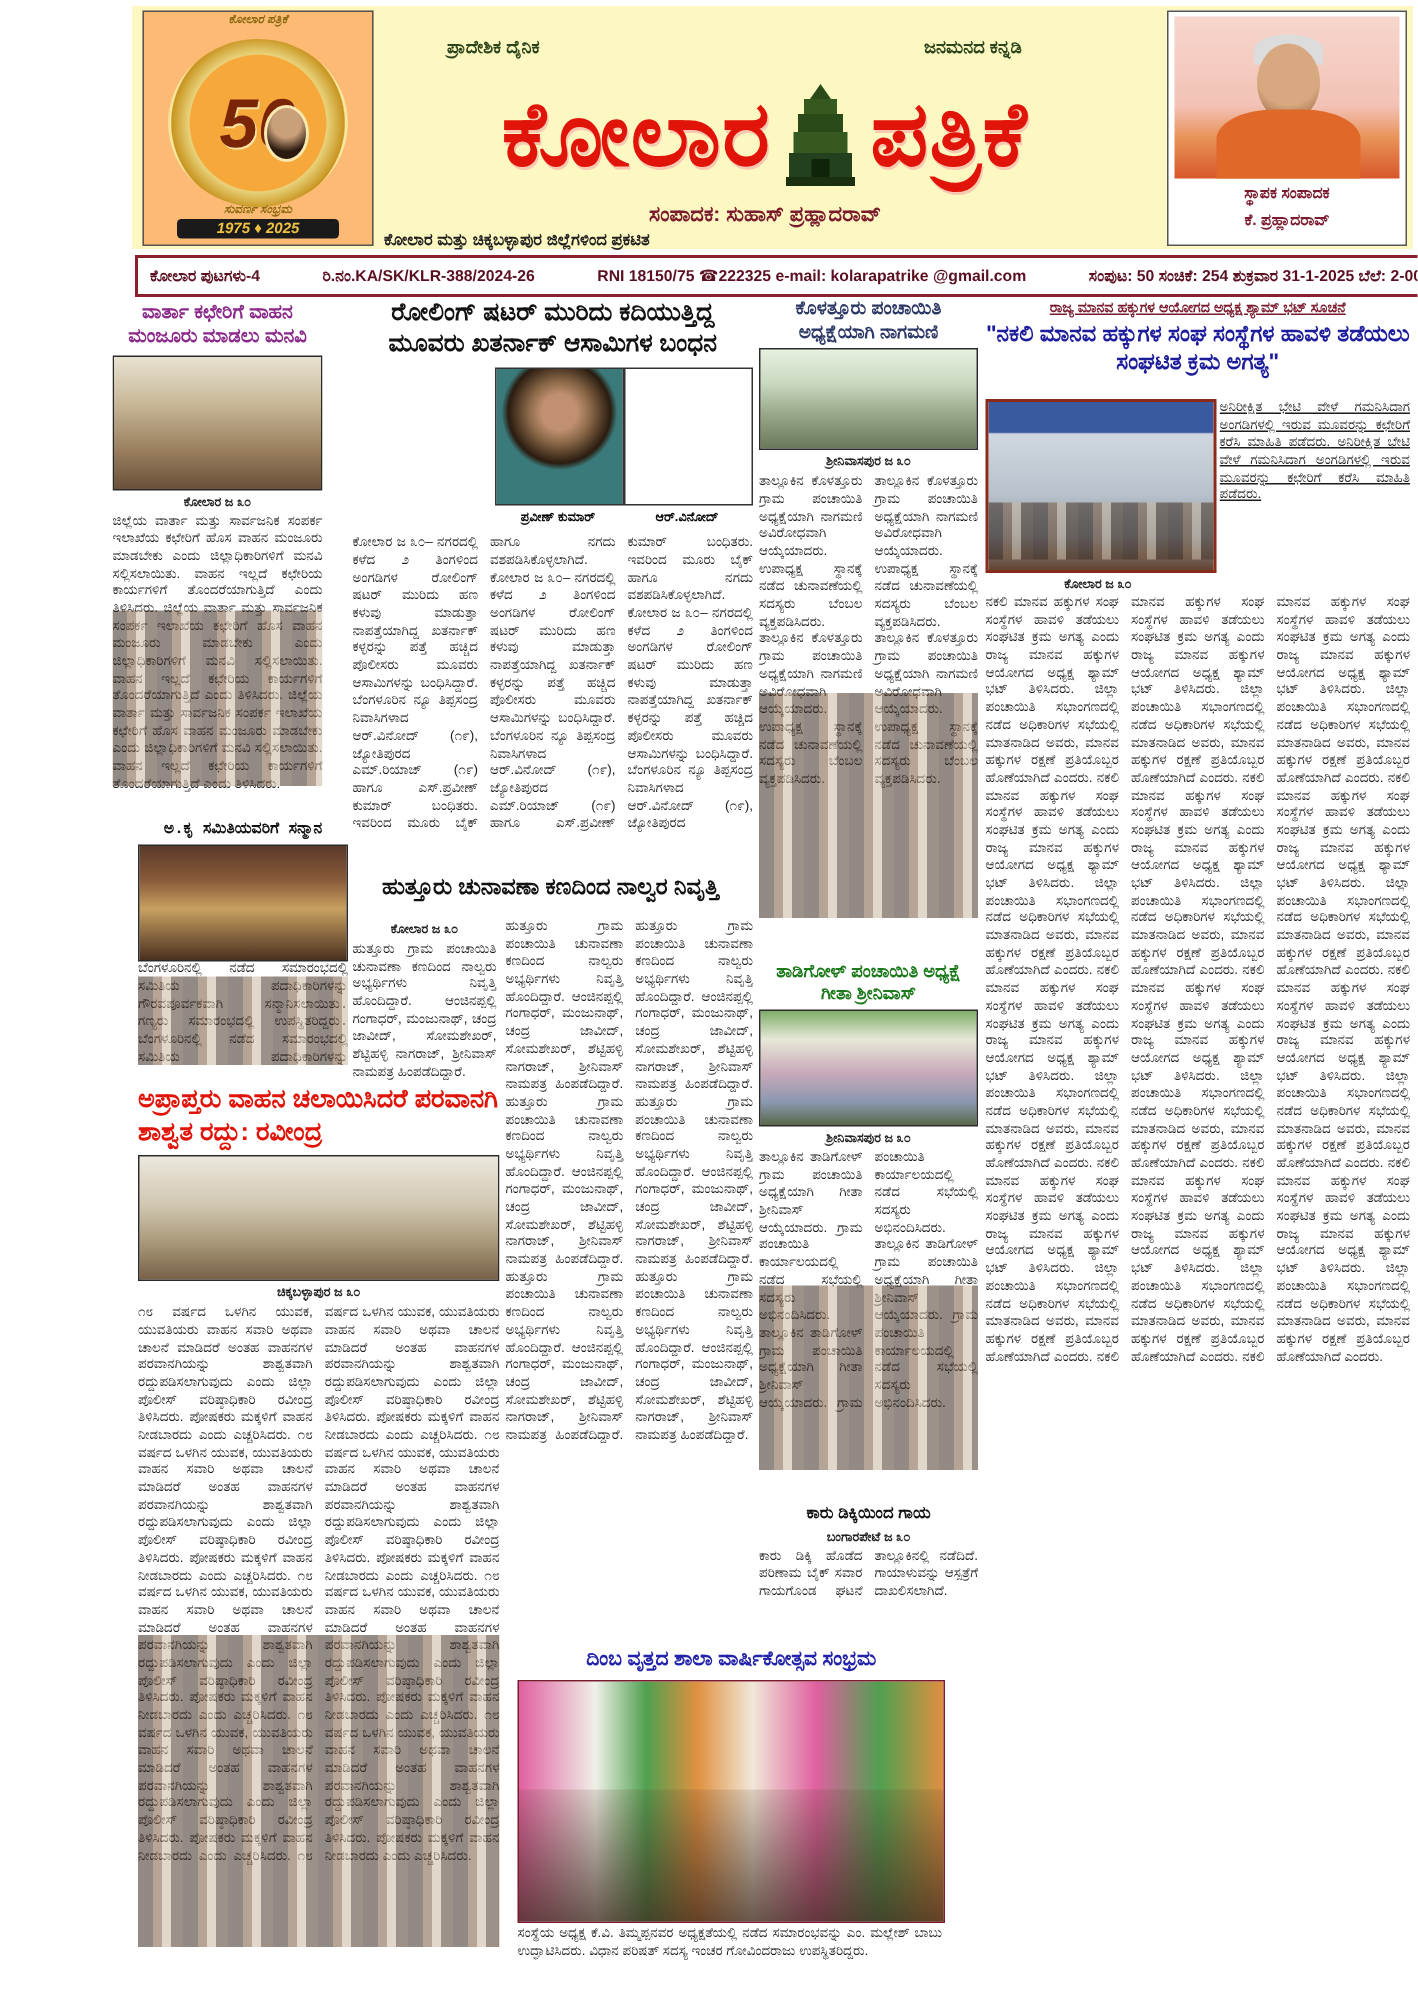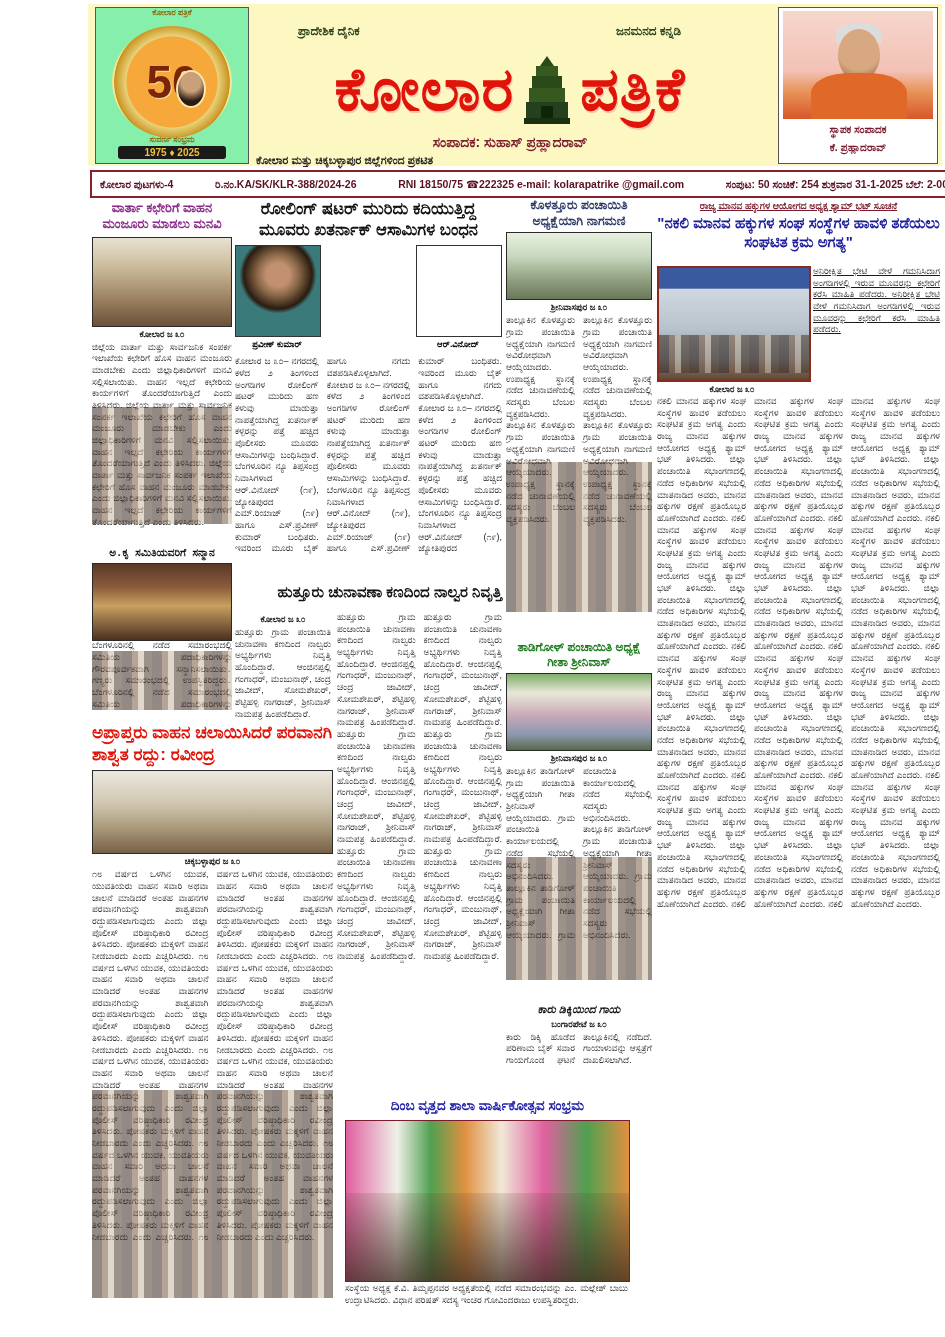--- a/index.html
+++ b/index.html
@@ -3,21 +3,21 @@
 <meta charset="utf-8">
 <style>
   html,body{margin:0;padding:0;}
   body{width:945px;height:1337px;background:#ffffff;font-family:"Liberation Sans","DejaVu Sans",sans-serif;overflow:hidden;}
   #paper{position:relative;width:945px;height:1337px;background:#fff;}
   .abs{position:absolute;}
   .hidebox{overflow:hidden;}
 
   
   #masthead{left:88px;top:4px;width:854px;height:162px;background:#fdf8c2;}
-  #logo-box{left:7px;top:3px;width:152px;height:155px;background:#86efac;border:1px solid #555;}
+  #logo-box{left:7px;top:3px;width:152px;height:155px;background:#fdba74;border:1px solid #555;font-style:italic;}
   .arc-text{width:100%;text-align:center;font-size:8px;font-weight:bold;color:#8a6a10;}
   #logo-badge{position:absolute;left:16px;top:18px;width:120px;height:112px;border-radius:50%;
     background:radial-gradient(circle,#f6a83a 55%,#e8d27a 56%,#c89420 70%,#f8e8a0 71%,#b07a18 100%);
     display:flex;align-items:center;justify-content:center;}
   #logo-fifty{font-size:46px;font-weight:bold;color:#7a2408;text-shadow:1px 1px 0 #f8e0a0;}
   #logo-port{position:absolute;left:64px;top:44px;width:26px;height:34px;border-radius:50%;background:radial-gradient(circle at 50% 30%,#caa07a 35%,#2a1a10 70%);border:2px solid #f8e8b0;}
   #logo-years{position:absolute;left:22px;bottom:4px;width:108px;background:#1a1a1a;color:#f0c040;font-size:10px;font-weight:bold;text-align:center;padding:1px 0;border-radius:3px;}
   .tagline{font-size:12px;font-weight:bold;color:#2c441c;}
   #tagline-left{left:210px;top:20px;}
   #tagline-right{left:528px;top:20px;}
@@ -38,66 +38,66 @@
 
   
   .headline{font-weight:bold;text-align:center;line-height:1.25;}
   .body-txt{font-size:9px;line-height:1.3;text-align:justify;color:#1c1c1c;white-space:pre-line;}
   .dateline{font-size:8.5px;font-weight:bold;color:#222;text-align:center;margin:2px 0;}
   .photo{border:1px solid #2a2a2a;}
   .cols2{column-count:2;column-gap:8px;}
   .cols3{column-count:3;column-gap:8px;}
 
   
-  #a1{left:92px;top:200px;width:140px;height:345px;}
+  #a1{left:75px;top:200px;width:140px;height:345px;}
   #a1-headline{font-size:13px;color:#8b2a8b;}
   #a1-photo{width:138px;height:88px;margin-top:4px;background:linear-gradient(180deg,#e8e2d2 0%,#c8b898 35%,#9a8060 70%,#6a5038 100%);}
   #a1-body{height:195px;}
   #a2{left:92px;top:547px;width:140px;height:173px;font-family:Liberation Mono, monospace;}
   #a2-subhead{font-size:10.5px;color:#111;}
   #a2-photo{width:138px;height:76px;margin-top:3px;background:linear-gradient(180deg,#5a3a2a 0%,#8a5a3a 30%,#c8a060 55%,#4a3020 100%);}
   #a2-body{height:70px;}
 
   #a3{left:92px;top:722px;width:241px;height:613px;}
   #a3-headline{font-size:17px;color:#e01408;text-align:left;line-height:1.3;}
   #a3-photo{width:239px;height:82px;margin-top:4px;background:linear-gradient(180deg,#ece8de 0%,#d0c6b0 40%,#a89878 70%,#786048 100%);}
   #a3-body{height:455px;margin-top:2px;}
 
   
   #b1{left:235px;top:198px;width:267px;height:385px;}
   #b1-headline{font-size:16.5px;color:#121212;}
-  #mug-row{display:flex;justify-content:space-between;margin-top:6px;}
+  #mug-row{display:flex;justify-content:flex-end;margin-top:6px;}
   .mug{width:84px;height:90px;border:1px solid #333;}
   .mug-name{width:84px;text-align:center;font-size:8.5px;font-weight:bold;margin-top:2px;}
   #mug1{background:radial-gradient(circle at 50% 32%,#c09070 16%,#8a6848 28%,#2a1c10 46%,#3a7a7a 52%);}
   #mug2{background:radial-gradient(circle at 50% 32%,#c89878 16%,#97725 28%,#32200f 46%,#e8c832 52%);}
   #mug3{background:radial-gradient(circle at 50% 32%,#c09070 16%,#8a6848 28%,#2a1c10 46%,#e07830 52%);}
   #b1-body{height:210px;margin-top:6px;}
 
-  #b2-headline{left:232px;top:583px;width:270px;font-size:15px;color:#121212;text-align:right;}
+  #b2-headline{left:232px;top:583px;width:270px;font-size:15px;color:#121212;}
   #b2-col1{left:235px;top:612px;width:96px;height:108px;}
   #b2-cols{left:337px;top:612px;width:165px;height:483px;}
 
   #b3-headline{left:345px;top:1098px;width:285px;font-size:13.5px;color:#2222aa;}
   #b3-photo{left:345px;top:1120px;width:283px;height:160px;border:1px solid #7a1b2e;
     background:linear-gradient(90deg,#e060a0 0%,#f0f0e8 18%,#50a050 30%,#e09040 42%,#f0e8d8 55%,#e060a0 70%,#50a050 85%,#e09040 100%);}
   #b3-photo-inner{position:absolute;left:0;bottom:0;width:100%;height:55%;background:linear-gradient(180deg,rgba(90,60,40,.15),rgba(60,40,30,.75));}
   #b3-caption{left:345px;top:1283px;width:283px;height:50px;}
 
   
   #c1{left:506px;top:198px;width:146px;height:440px;}
   #c1-headline{font-size:12.5px;color:#2e3a66;}
   #c1-photo{width:144px;height:66px;margin-top:3px;background:linear-gradient(180deg,#e8f0e0 0%,#c8d8c0 35%,#98a888 65%,#687858 100%);}
   #c1-body{height:300px;}
   #c2{left:506px;top:640px;width:146px;height:362px;}
   #c2-headline{font-size:12px;color:#1c7a1c;}
   #c2-photo{width:144px;height:76px;margin-top:3px;background:linear-gradient(180deg,#7fae6a 0%,#e8e8d8 25%,#c8a8b8 55%,#8a98b0 80%,#5a684a 100%);}
   #c2-body{height:198px;}
   #c3{left:506px;top:1003px;width:146px;height:92px;}
-  #c3-subhead{font-size:11px;color:#121212;font-style:italic;}
+  #c3-subhead{font-size:11px;color:#121212;}
   #c3-body{height:52px;}
 
   
   #d-kicker{left:657px;top:200px;width:283px;text-align:center;font-size:9.5px;font-weight:bold;color:#7a1b2e;text-decoration:underline;}
   #d-headline{left:657px;top:214px;width:283px;font-size:15px;color:#1c1c9c;}
   #d-photo{left:657px;top:266px;width:150px;height:112px;border:2px solid #8a2a1a;
     background:linear-gradient(180deg,#3a5aa0 0%,#3a5aa0 18%,#cfd8e0 19%,#b8c2cc 55%,#8a93a0 80%,#62432e 100%);}
   #d-side{left:813px;top:266px;width:127px;height:112px;text-decoration:underline;}
   #d-dateline{left:657px;top:382px;width:150px;}
   #d-body{left:657px;top:396px;width:283px;height:939px;}

